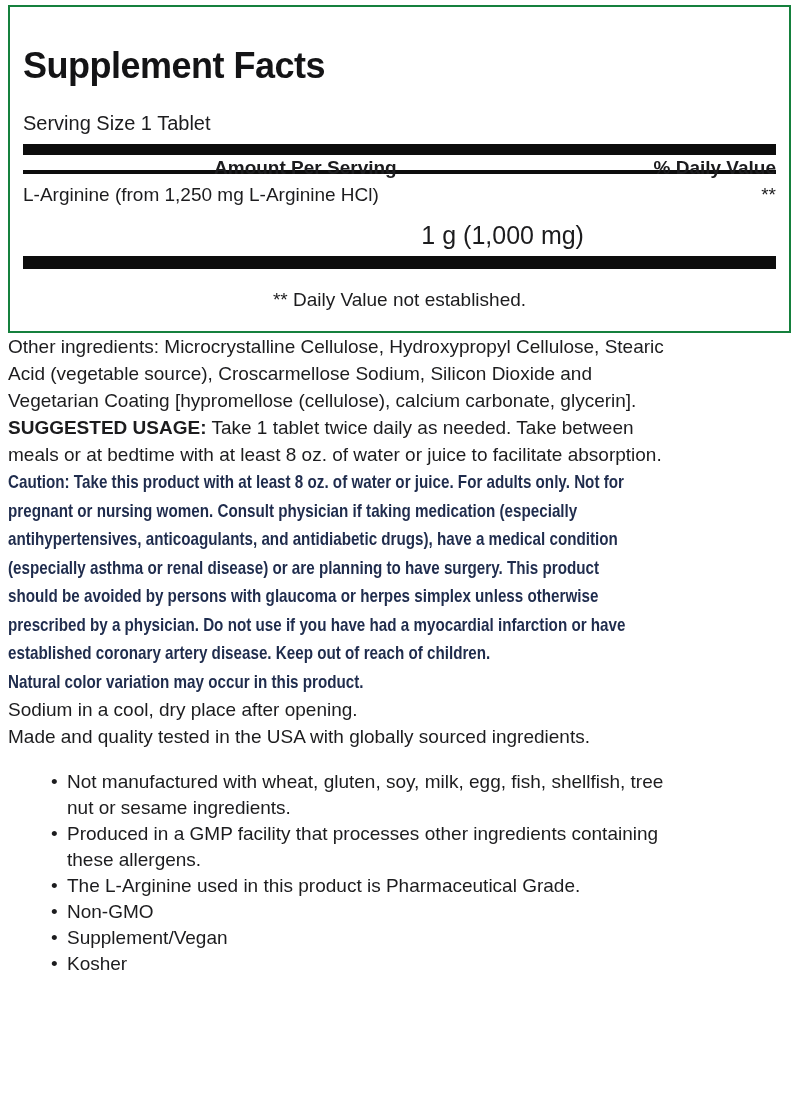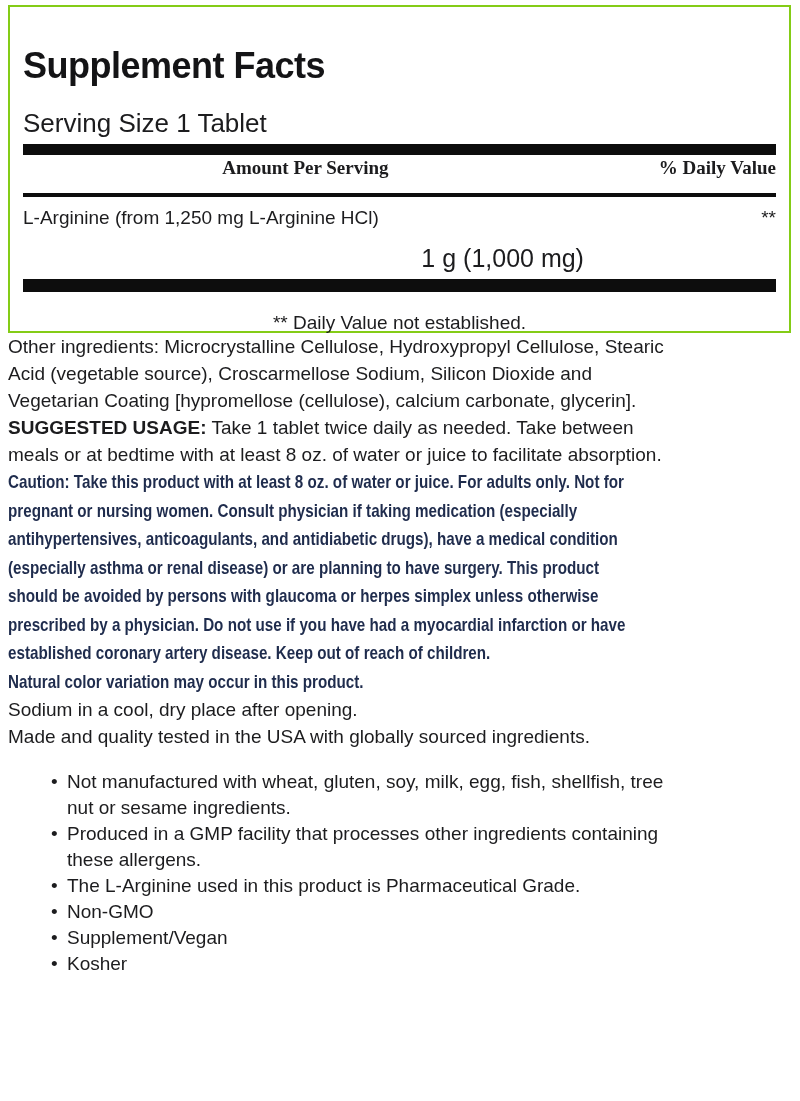--- a/index.html
+++ b/index.html
@@ -9,40 +9,40 @@
     font-family:"Liberation Sans", sans-serif;
     color:#1c1c1e;
     -webkit-font-smoothing:antialiased;
   }
 
   
   .facts-box {
     box-sizing:border-box;
     margin:5px 9px 0 8px;
     height:328px;
-    border:2px solid #84cc16;
+    border:2px solid #15803d;
     padding:0 13px;
     background:#ffffff;
   }
   .panel-title {
     margin:40px 0 0 0;
     font-size:36px;
     line-height:38px;
     font-weight:bold;
     color:#141416;
     letter-spacing:-0.5px;
   }
-  .serving { margin-top:27px; font-size:26px; line-height:22px; }
+  .serving { margin-top:27px; font-size:20px; line-height:22px; }
 
   .bar { background:#0d0d0d; }
   .bar-thick-top { height:11px; margin-top:10px; }
   .bar-thin { height:4px; }
   .bar-thick-bottom { height:13px; margin-top:10px; }
 
-  .head-row { position:relative; height:38px; line-height:26px; font-size:19px; font-weight:bold;font-family:Liberation Serif, serif; }
+  .head-row { position:relative; height:15px; line-height:26px; font-size:19px; font-weight:bold; }
   .amount-head { position:absolute; left:37.5%; transform:translateX(-50%); white-space:nowrap; }
   .dv-head { position:absolute; right:0; white-space:nowrap; }
 
   .ing-row {
     display:flex; justify-content:space-between;
     margin-top:10px; font-size:19px; line-height:22px;
   }
   .ing-amount-wrap { position:relative; height:22px; margin-top:18px; font-size:25px; line-height:22px; }
   .ing-amount { position:absolute; left:63.7%; transform:translateX(-50%); white-space:nowrap; }
 

